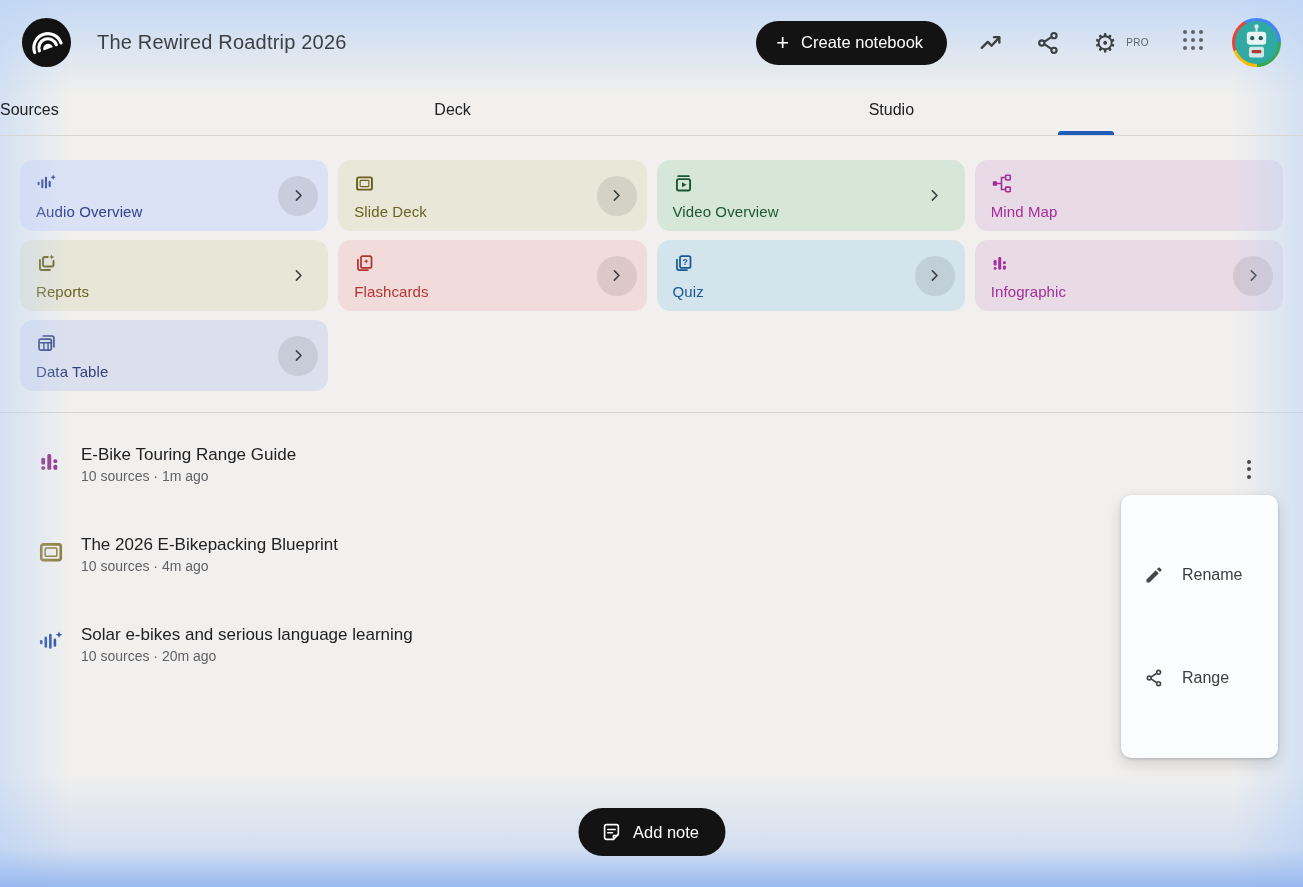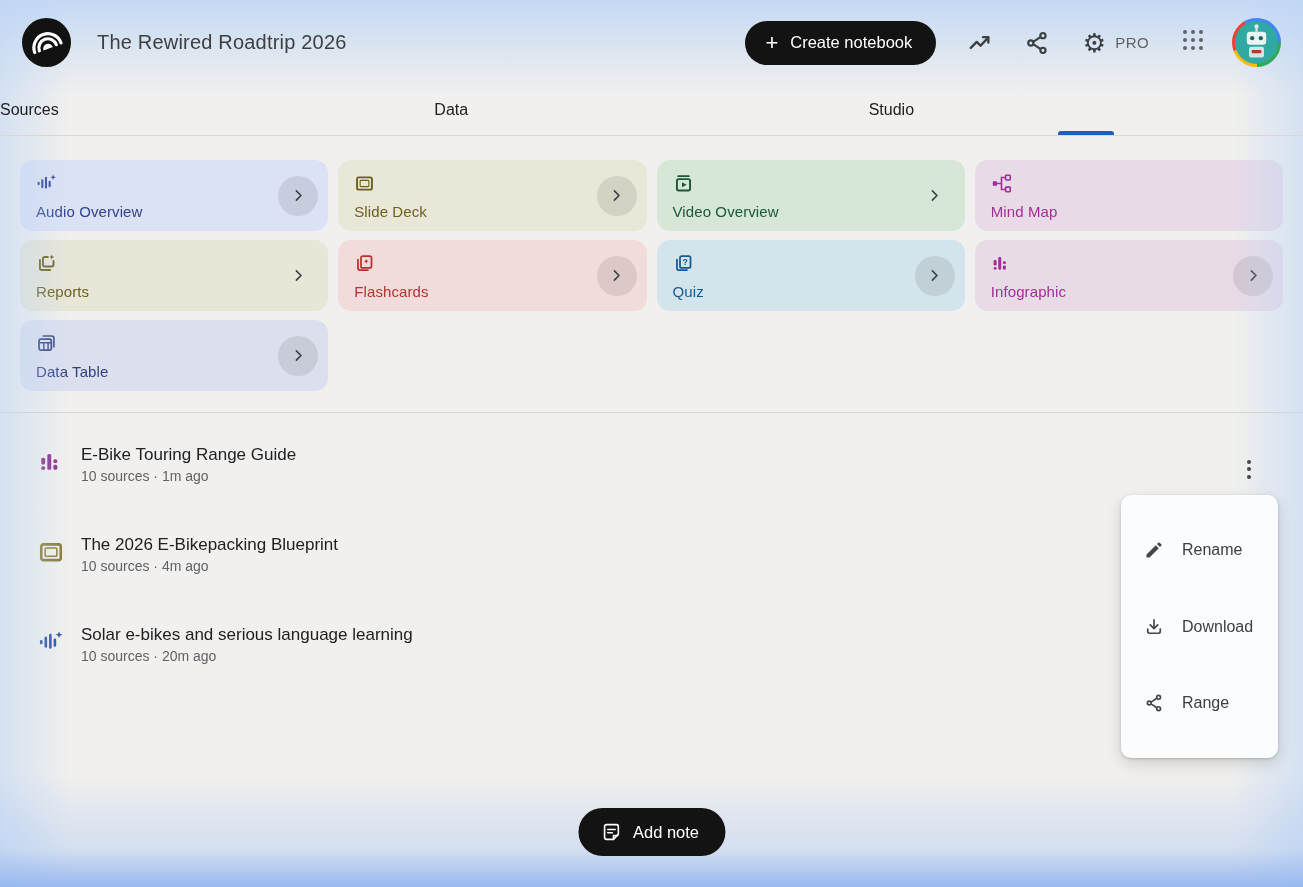--- a/index.html
+++ b/index.html
@@ -18,21 +18,21 @@
 
   
   .header { position:absolute; top:0; left:0; right:0; height:85px; display:flex; align-items:center; padding:0 22px; z-index:6; }
   .logo-btn { width:49px; height:49px; border-radius:50%; flex:0 0 auto; cursor:pointer; }
   .nb-title { margin-left:26px; font-size:20px; color:#3c4043; letter-spacing:.2px; white-space:nowrap; }
   .header-spacer { flex:1; }
   .create-btn { height:44px; border:none; border-radius:24px; background:#131314; color:#fff; display:flex; align-items:center; gap:12px; padding:0 24px 0 20px; font-size:16.5px; font-family:inherit; cursor:pointer; }
   .create-btn .plus { font-size:22px; font-weight:400; line-height:1; }
   .hdr-icon { width:26px; height:26px; color:#3c4043; display:flex; align-items:center; justify-content:center; margin-left:31px; cursor:pointer; flex:0 0 auto; }
   .gear-glyph { font-size:26px; line-height:1; color:#3c4043; }
-  .pro-label { font-size:15px; color:#5f6368; margin-left:8px; letter-spacing:.4px; }
+  .pro-label { font-size:10px; color:#5f6368; margin-left:8px; letter-spacing:.4px; }
   .apps-grid { display:grid; grid-template-columns:repeat(3,4.5px); grid-template-rows:repeat(3,4.5px); gap:3.5px; }
   .apps-grid span { width:4.5px; height:4.5px; border-radius:50%; background:#5f6368; }
   .avatar { width:49px; height:49px; border-radius:50%; margin-left:26px; padding:3px; cursor:pointer;
     background:conic-gradient(from 0deg, #4285f4 0 90deg, #34a853 90deg 180deg, #fbbc05 180deg 250deg, #ea4335 250deg 330deg, #4285f4 330deg 360deg); }
   .avatar-inner { width:100%; height:100%; border-radius:50%; background:#2fa9a1; display:flex; align-items:center; justify-content:center; overflow:hidden; }
 
   
   .tabbar { position:absolute; top:85px; left:0; right:0; height:51px; display:flex; border-bottom:1px solid #d8d7d3; z-index:6; }
   .tab { flex:1; display:flex; align-items:center; justify-content:flex-start; font-size:16px; color:#202124; position:relative; cursor:pointer; }
   .tab .underline { position:absolute; bottom:0; left:50%; transform:translateX(-50%); width:56px; height:4px; border-radius:3px 3px 0 0; background:#1f5db6; }
@@ -135,21 +135,21 @@
         </svg>
       </div>
     </div>
   </div>
 
   <div class="tabbar">
     <div class="tab">
         <span>Sources</span>
       </div>
     <div class="tab">
-        <span>Data</span>
+        <span>Deck</span>
       </div>
     <div class="tab">
         <span>Studio</span>
         <span class="underline"></span>
       </div>
   </div>
 
   <div class="tools">
 
     <div class="tool-card" style="--bg: #dce2f5; --fg: #2f4290;">
@@ -354,28 +354,20 @@
     </div>
 
   <div class="ctx-menu">
     <div class="menu-item">
       <svg viewBox="0 0 24 24">
           <path d="M3 17.4V21h3.6L17.7 9.9l-3.6-3.6L3 17.4zM20.7 6.9a1.2 1.2 0 0 0 0-1.7l-1.9-1.9a1.2 1.2 0 0 0-1.7 0l-1.6 1.6 3.6 3.6 1.6-1.6z" fill="currentColor"></path>
         </svg>
       <span>Rename</span>
     </div>
     <div class="menu-item">
-      <svg viewBox="0 0 24 24" fill="none" stroke="currentColor" stroke-width="2" stroke-linecap="round" stroke-linejoin="round">
-        <path d="M12 3.5v10"></path>
-          <path d="M7.5 9.5l4.5 4.5 4.5-4.5"></path>
-          <path d="M4.5 14.5v3a2 2 0 0 0 2 2h11a2 2 0 0 0 2-2v-3"></path>
-        </svg>
-      <span>Download</span>
-    </div>
-    <div class="menu-item">
       <svg viewBox="0 0 24 24" fill="none" stroke="currentColor" stroke-width="2">
         <circle cx="17.5" cy="5.2" r="2.3"></circle>
           <circle cx="6.3" cy="12" r="2.3"></circle>
           <circle cx="17.5" cy="18.8" r="2.3"></circle>
         <path d="M8.4 10.9l7-4.6M8.4 13.1l7 4.6"></path>
         </svg>
       <span>Range</span>
     </div>
   </div>
 

